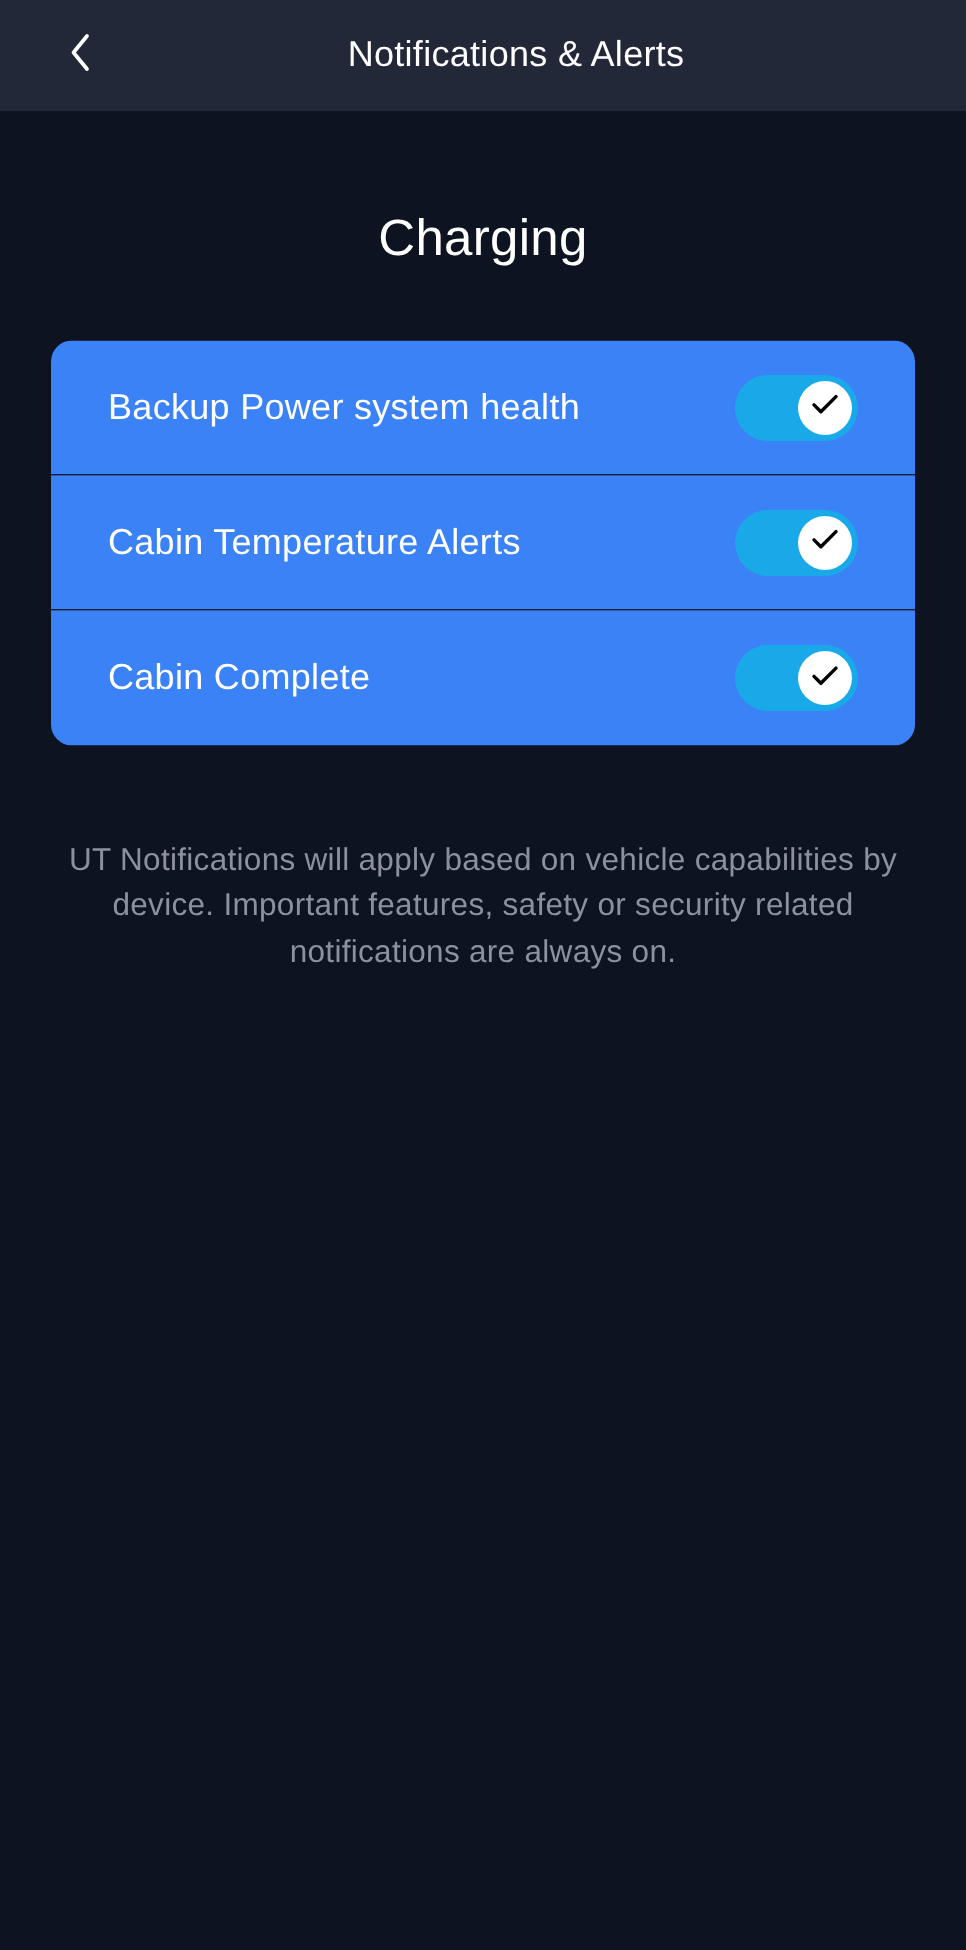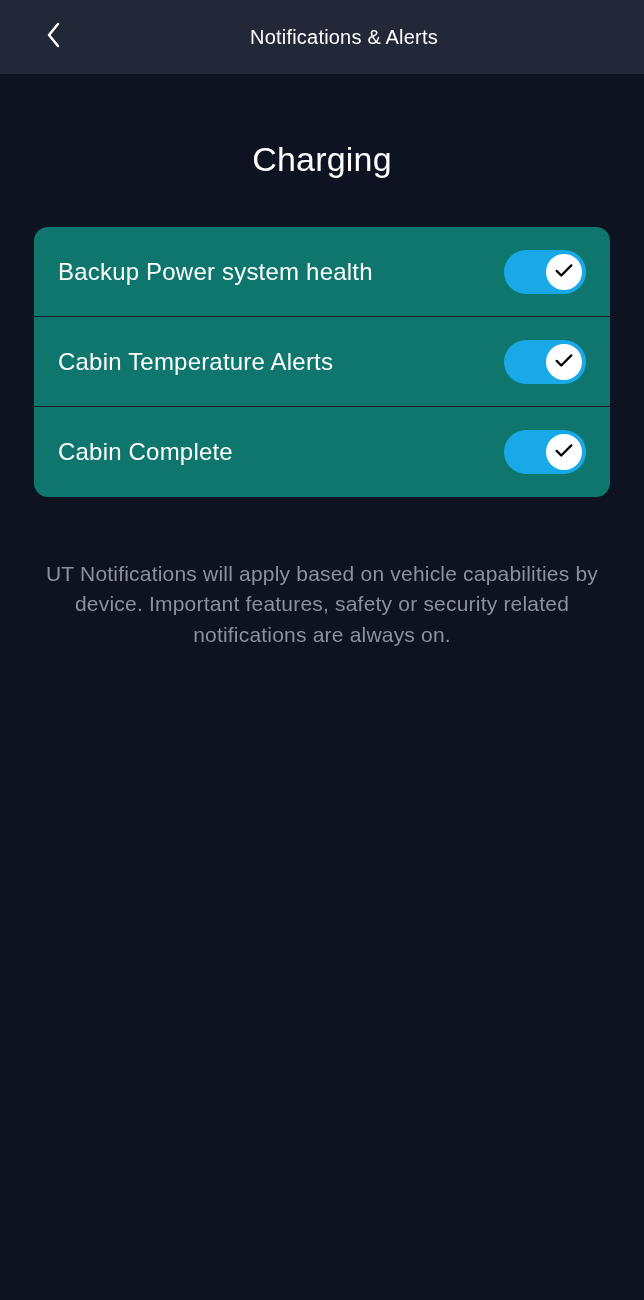--- a/index.html
+++ b/index.html
@@ -39,21 +39,21 @@
     }
     
     .back-button svg {
       width: 18px;
       height: 28px;
     }
     
     .header-title {
       width: 100%;
       text-align: center;
-      font-size: 20px;
+      font-size: 24px;
       font-weight: 400;
       color: #ffffff;
       letter-spacing: 0.2px;
       margin-left: 44px;
     }
     
     .content {
       padding: 0 34px;
       text-align: center;
     }
@@ -66,25 +66,25 @@
       margin-bottom: 48px;
       letter-spacing: 0.2px;
     }
     
     .settings-list {
       border-radius: 14px;
       overflow: hidden;
     }
     
     .setting-row {
-      background-color: #0f766e;
+      background-color: #3b82f6;
       display: flex;
       align-items: center;
       justify-content: space-between;
-      padding: 0 24px;
+      padding: 0 38px;
       height: 90px;
       border-bottom: 1px solid #181d2b;
     }
     
     .setting-row:last-child {
       border-bottom: none;
     }
     
     .setting-label {
       font-size: 24px;

